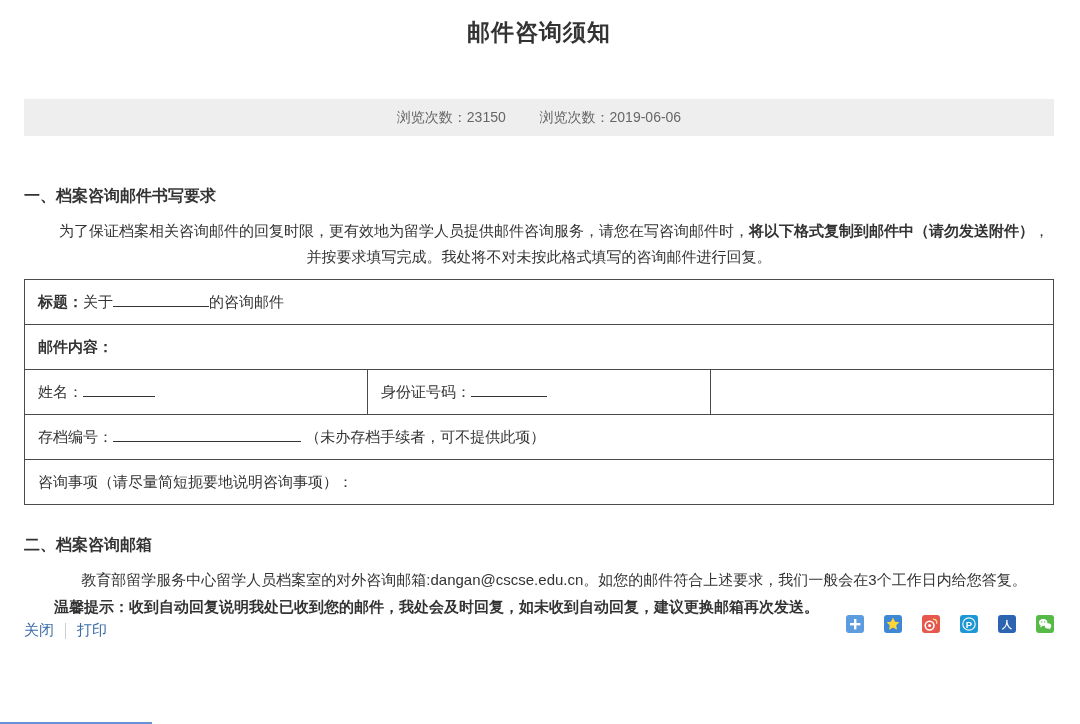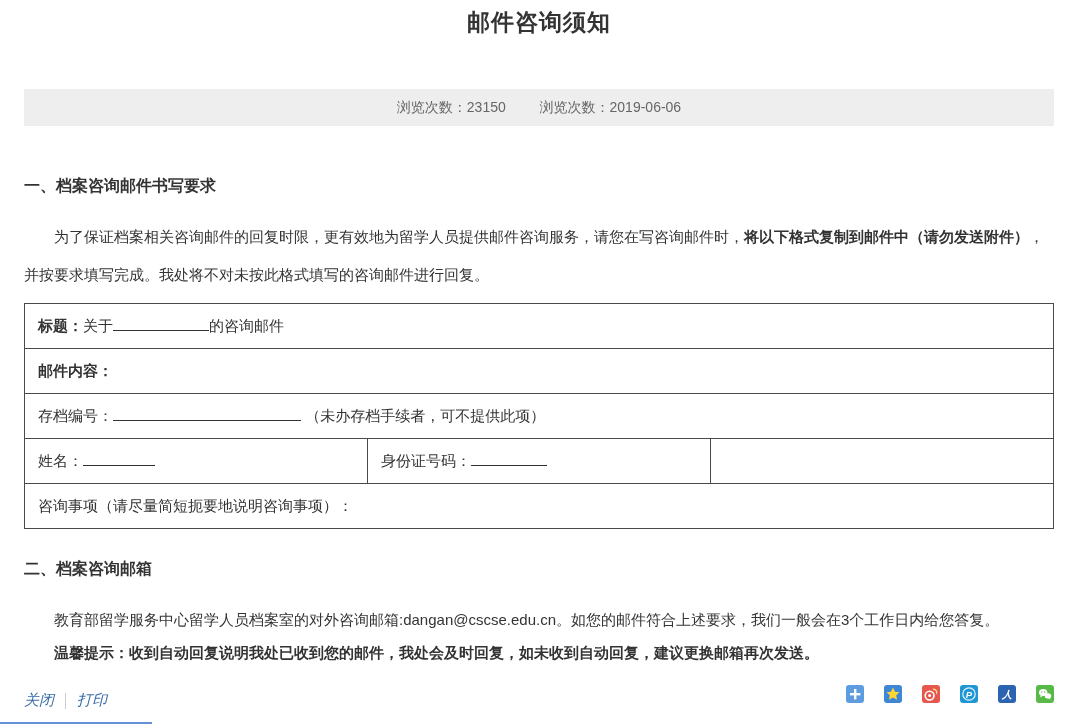--- a/index.html
+++ b/index.html
@@ -9,21 +9,21 @@
     color: #333333;
     position: relative;
   }
   .content { margin: 0 26px 0 24px; }
 
   .page-title {
     text-align: center;
     font-size: 23px;
     font-weight: bold;
     color: #333;
-    padding-top: 7px;
+    padding-top: 17px;
     letter-spacing: 1px;
   }
 
   .meta-bar {
     margin-top: 51px;
     background: #eeeeee;
     height: 37px;
     line-height: 37px;
     text-align: center;
     font-size: 14px;
@@ -34,25 +34,26 @@
 
   .sec-heading {
     margin-top: 50px;
     font-size: 16px;
     font-weight: bold;
     color: #333;
   }
   .sec-heading.second { margin-top: 30px; }
 
   .para {
-    margin-top: 21px;
+    margin-top: 11px;
     font-size: 15px;
-    line-height: 38px;
+    line-height: 26px;
     text-indent: 2em;
     color: #333;
+    text-align: center;
   }
   .para .bold { font-weight: bold; }
 
   table.form-table {
     margin-top: 9px;
     width: 100%;
     border-collapse: collapse;
     table-layout: fixed;
     font-size: 15px;
     color: #333;
@@ -80,25 +81,23 @@
 
   .tip {
     font-size: 15px;
     line-height: 28px;
     text-indent: 2em;
     font-weight: bold;
     color: #333;
   }
 
   .footer-row {
-    margin-top: 24px;
     display: flex;
     align-items: center;
     justify-content: space-between;
-    font-style: italic;
   }
   .footer-links { display: flex; align-items: center; font-size: 15px; }
   .footer-links a {
     color: #3a6ca8;
     text-decoration: none;
     cursor: pointer;
   }
   .link-divider {
     width: 1px;
     height: 16px;
@@ -148,32 +147,32 @@
       <td colspan="3">
         <span class="lbl-bold">标题：</span><span>关于</span><span class="blank w-title"></span><span>的咨询邮件</span>
       </td>
     </tr>
     <tr>
       <td colspan="3">
         <span class="lbl-bold">邮件内容：</span>
       </td>
     </tr>
     <tr>
+      <td class="cell-tall" style="width:28.8%;">
+        <span>姓名：</span><span class="blank w-name"></span>
+      </td>
+      <td class="cell-tall" style="width:28.4%;">
+        <span>身份证号码：</span><span class="blank w-id"></span>
+      </td>
+      <td class="cell-tall"></td>
+    </tr>
+    <tr>
       <td colspan="3" class="cell-tall">
         <span>存档编号：</span><span class="blank w-file"></span>&nbsp;<span>（未办存档手续者，可不提供此项）</span>
       </td>
-    </tr>
-    <tr>
-      <td class="cell-tall" style="width:28.8%;">
-        <span>姓名：</span><span class="blank w-name"></span>
-      </td>
-      <td class="cell-tall" style="width:28.4%;">
-        <span>身份证号码：</span><span class="blank w-id"></span>
-      </td>
-      <td class="cell-tall"></td>
     </tr>
     <tr>
       <td colspan="3">
         <span>咨询事项（请尽量简短扼要地说明咨询事项）：</span>
       </td>
     </tr>
   </tbody>
     </table>
 
   <h2 class="sec-heading second">二、档案咨询邮箱</h2>

